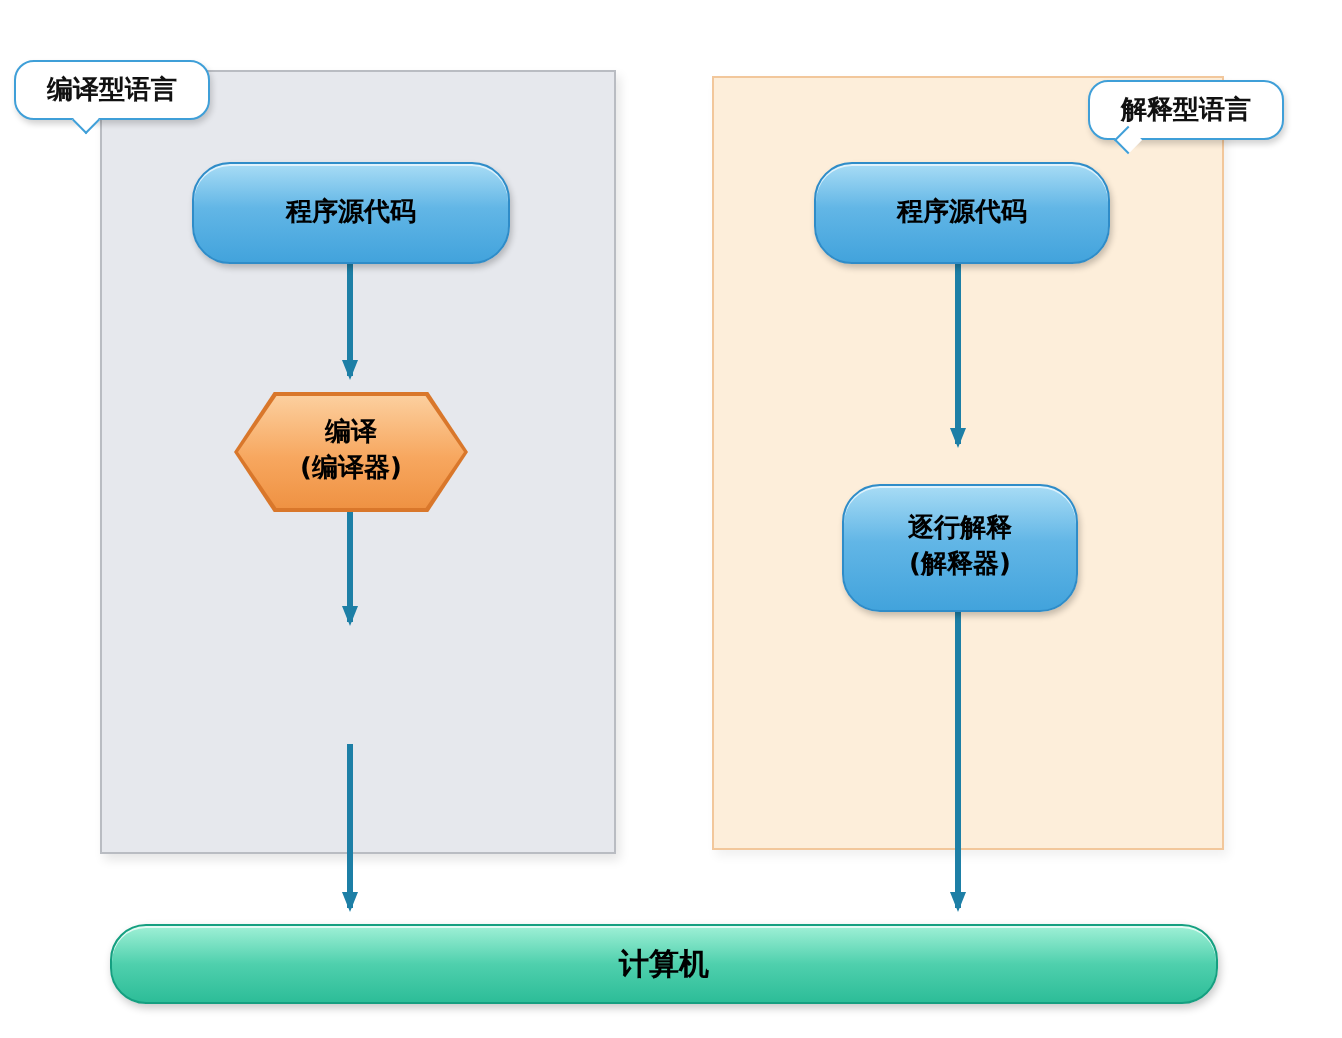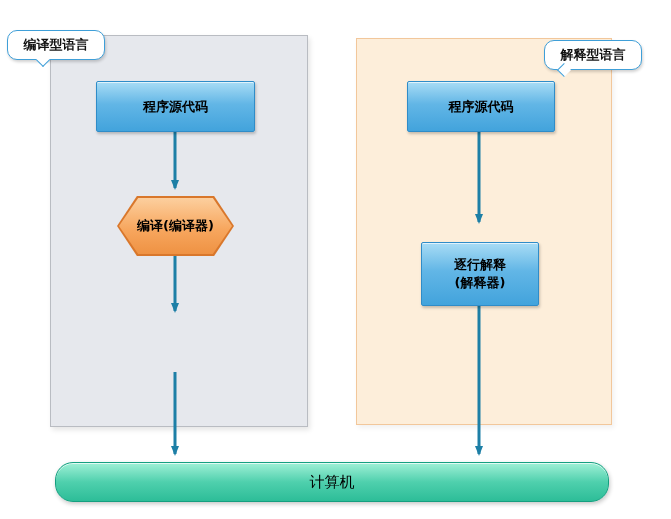--- a/index.html
+++ b/index.html
@@ -41,50 +41,50 @@
   .callout-right .tail { left: 14px; border-left: 1.5px solid #3f9fd8;  border-bottom: 1.5px solid #3f9fd8; }
 
   .node {
     position: absolute; display: flex; flex-direction: column;
     align-items: center; justify-content: center;
     font-size: 13px; font-weight: bold; color: #000;
     text-align: center; line-height: 1.35; z-index: 3;
   }
   .node.blue {
     background: linear-gradient(180deg, #a8dcf5 0%, #62b6e6 45%, #42a3dc 100%);
-    border: 1px solid #2f8cc8; border-radius: 2px;
+    border: 1px solid #2f8cc8; border-radius: 19px;
     box-shadow: inset 0 1px 0 rgba(255,255,255,0.65), 1px 2px 3px rgba(0,0,0,0.22);
   }
   .node-source-left  { left: 96px;  top: 81px;  width: 157px; height: 49px; }
   .node-exec         { left: 96px;  top: 319px; width: 160px; height: 53px; }
   .node-source-right { left: 407px; top: 81px;  width: 146px; height: 49px; }
   .node-interpret    { left: 421px; top: 230px; width: 116px; height: 62px; border-radius: 24px; margin-top: 12px; }
 
   .hex { position: absolute; left: 117px; top: 196px; width: 117px; height: 60px; z-index: 3; }
   .hex-bg {
     position: absolute; inset: 0; background: #d9772b;
     clip-path: polygon(17% 0%, 83% 0%, 100% 50%, 83% 100%, 17% 100%, 0% 50%);
   }
   .hex-fill {
     position: absolute; inset: 2px;
     background: linear-gradient(180deg, #fccf9e 0%, #f7a75f 55%, #ef9243 100%);
     clip-path: polygon(17% 0%, 83% 0%, 100% 50%, 83% 100%, 17% 100%, 0% 50%);
   }
   .hex-text {
-    position: absolute; inset: 0; display: flex; 
+    position: absolute; inset: 0; display: flex; flex-direction: column;
     align-items: center; justify-content: center;
     font-size: 13px; font-weight: bold; color: #000; line-height: 1.35;
   }
 
   .computer {
     position: absolute; left: 55px; top: 462px; width: 552px; height: 38px;
     background: linear-gradient(180deg, #9ff0d6 0%, #4fd0ad 50%, #2dbd98 100%);
     border: 1px solid #159f80; border-radius: 18px;
     display: flex; align-items: center; justify-content: center;
-    font-size: 15px; font-weight: normal; color: #000;
+    font-size: 15px; font-weight: bold; color: #000;
     box-shadow: inset 0 1px 0 rgba(255,255,255,0.7), 1px 2px 4px rgba(0,0,0,0.22);
     z-index: 4;
   }
 
   svg.arrows { position: absolute; inset: 0; width: 671px; height: 519px; pointer-events: none; z-index: 2; }
 </style>
 </head>
 <body>
 
 <div class="canvas">

